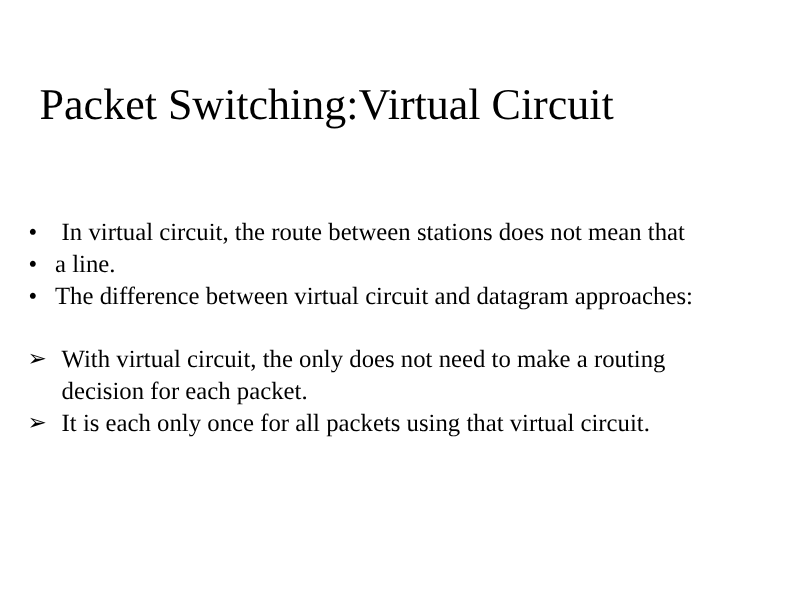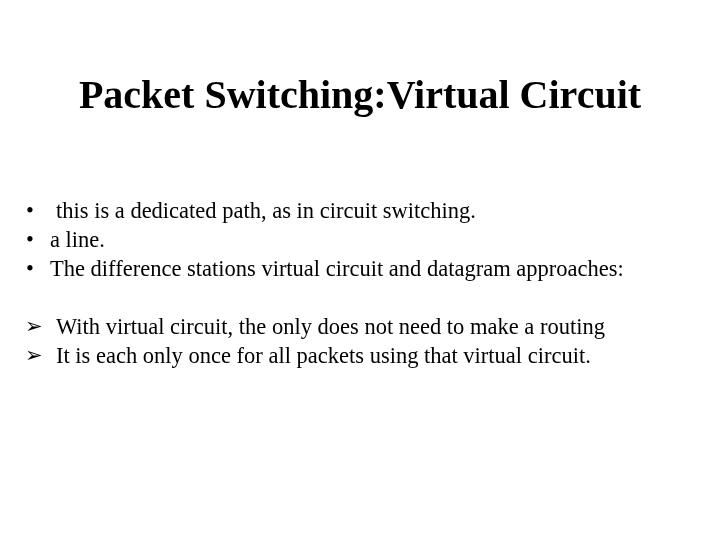--- a/index.html
+++ b/index.html
@@ -21,25 +21,24 @@
     height: 540px;
     background: #ffffff;
   }
 
   
   .slide-title {
     position: absolute;
     left: 36px;
     top: 72px;
     width: 648px;
-    text-align: center;
     font-family: "Liberation Serif", "DejaVu Serif", serif;
     font-size: 40px;
     line-height: 46px;
-    font-weight: bold;
+    font-weight: normal;
     color: #000000;
     white-space: nowrap;
     letter-spacing: 0px;
   }
 
   
   .body-block {
     position: absolute;
     left: 24px;
     top: 196px;
@@ -104,48 +103,49 @@
 
   <div class="slide-title">Packet Switching:Virtual Circuit</div>
 
   <div class="body-block">
 
     <ul class="bullet-list">
 
       <li class="bullet-item first-item">
         <span class="marker">•</span>
         <span class="text">
-          <span class="line indent">this is a dedicated path, as in circuit switching.</span>
+          <span class="line">In virtual circuit, the route between stations does not mean that</span>
         </span>
       </li>
 
       <li class="bullet-item">
         <span class="marker">•</span>
         <span class="text">
           <span class="line indent">a line.</span>
         </span>
       </li>
 
       <li class="bullet-item">
         <span class="marker">•</span>
         <span class="text">
-          <span class="line">The difference stations virtual circuit and datagram approaches:</span>
+          <span class="line">The difference between virtual circuit and datagram approaches:</span>
         </span>
       </li>
 
     </ul>
 
     <div class="spacer"></div>
 
     <ul class="bullet-list">
 
       <li class="arrow-item">
         <span class="marker">➢</span>
         <span class="text">
           <span class="line">With virtual circuit, the only does not need to make a routing</span>
+          <span class="line indent">decision for each packet.</span>
         </span>
       </li>
 
       <li class="arrow-item">
         <span class="marker">➢</span>
         <span class="text">
           <span class="line">It is each only once for all packets using that virtual circuit.</span>
         </span>
       </li>
 

